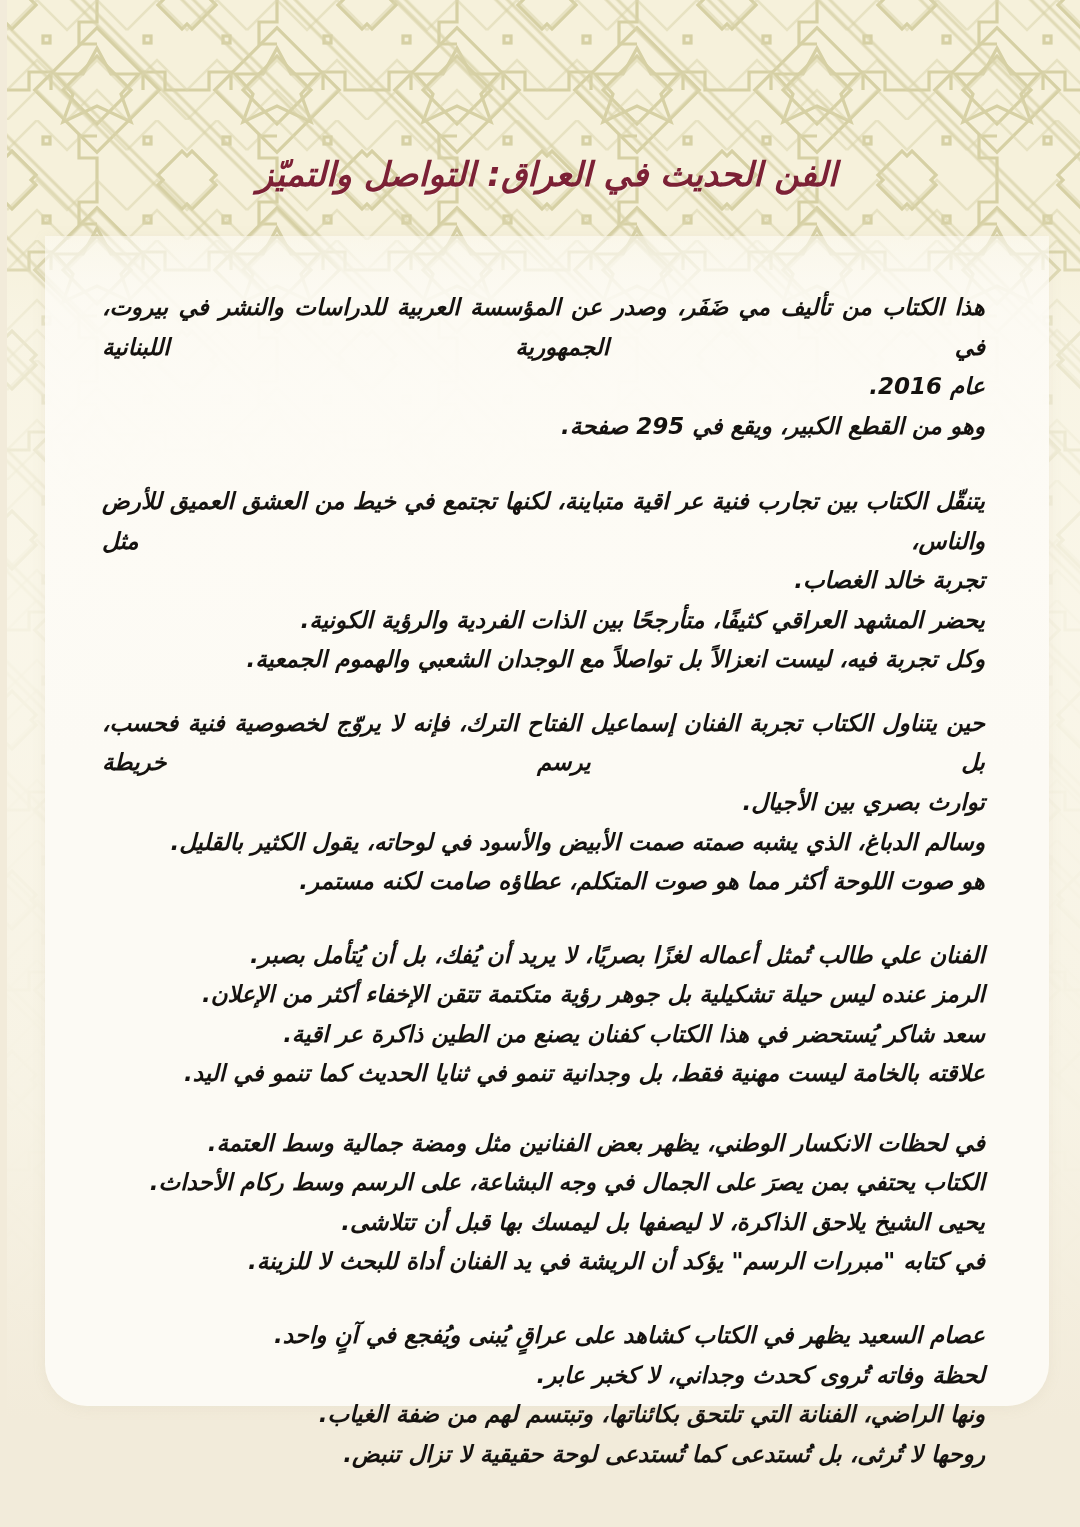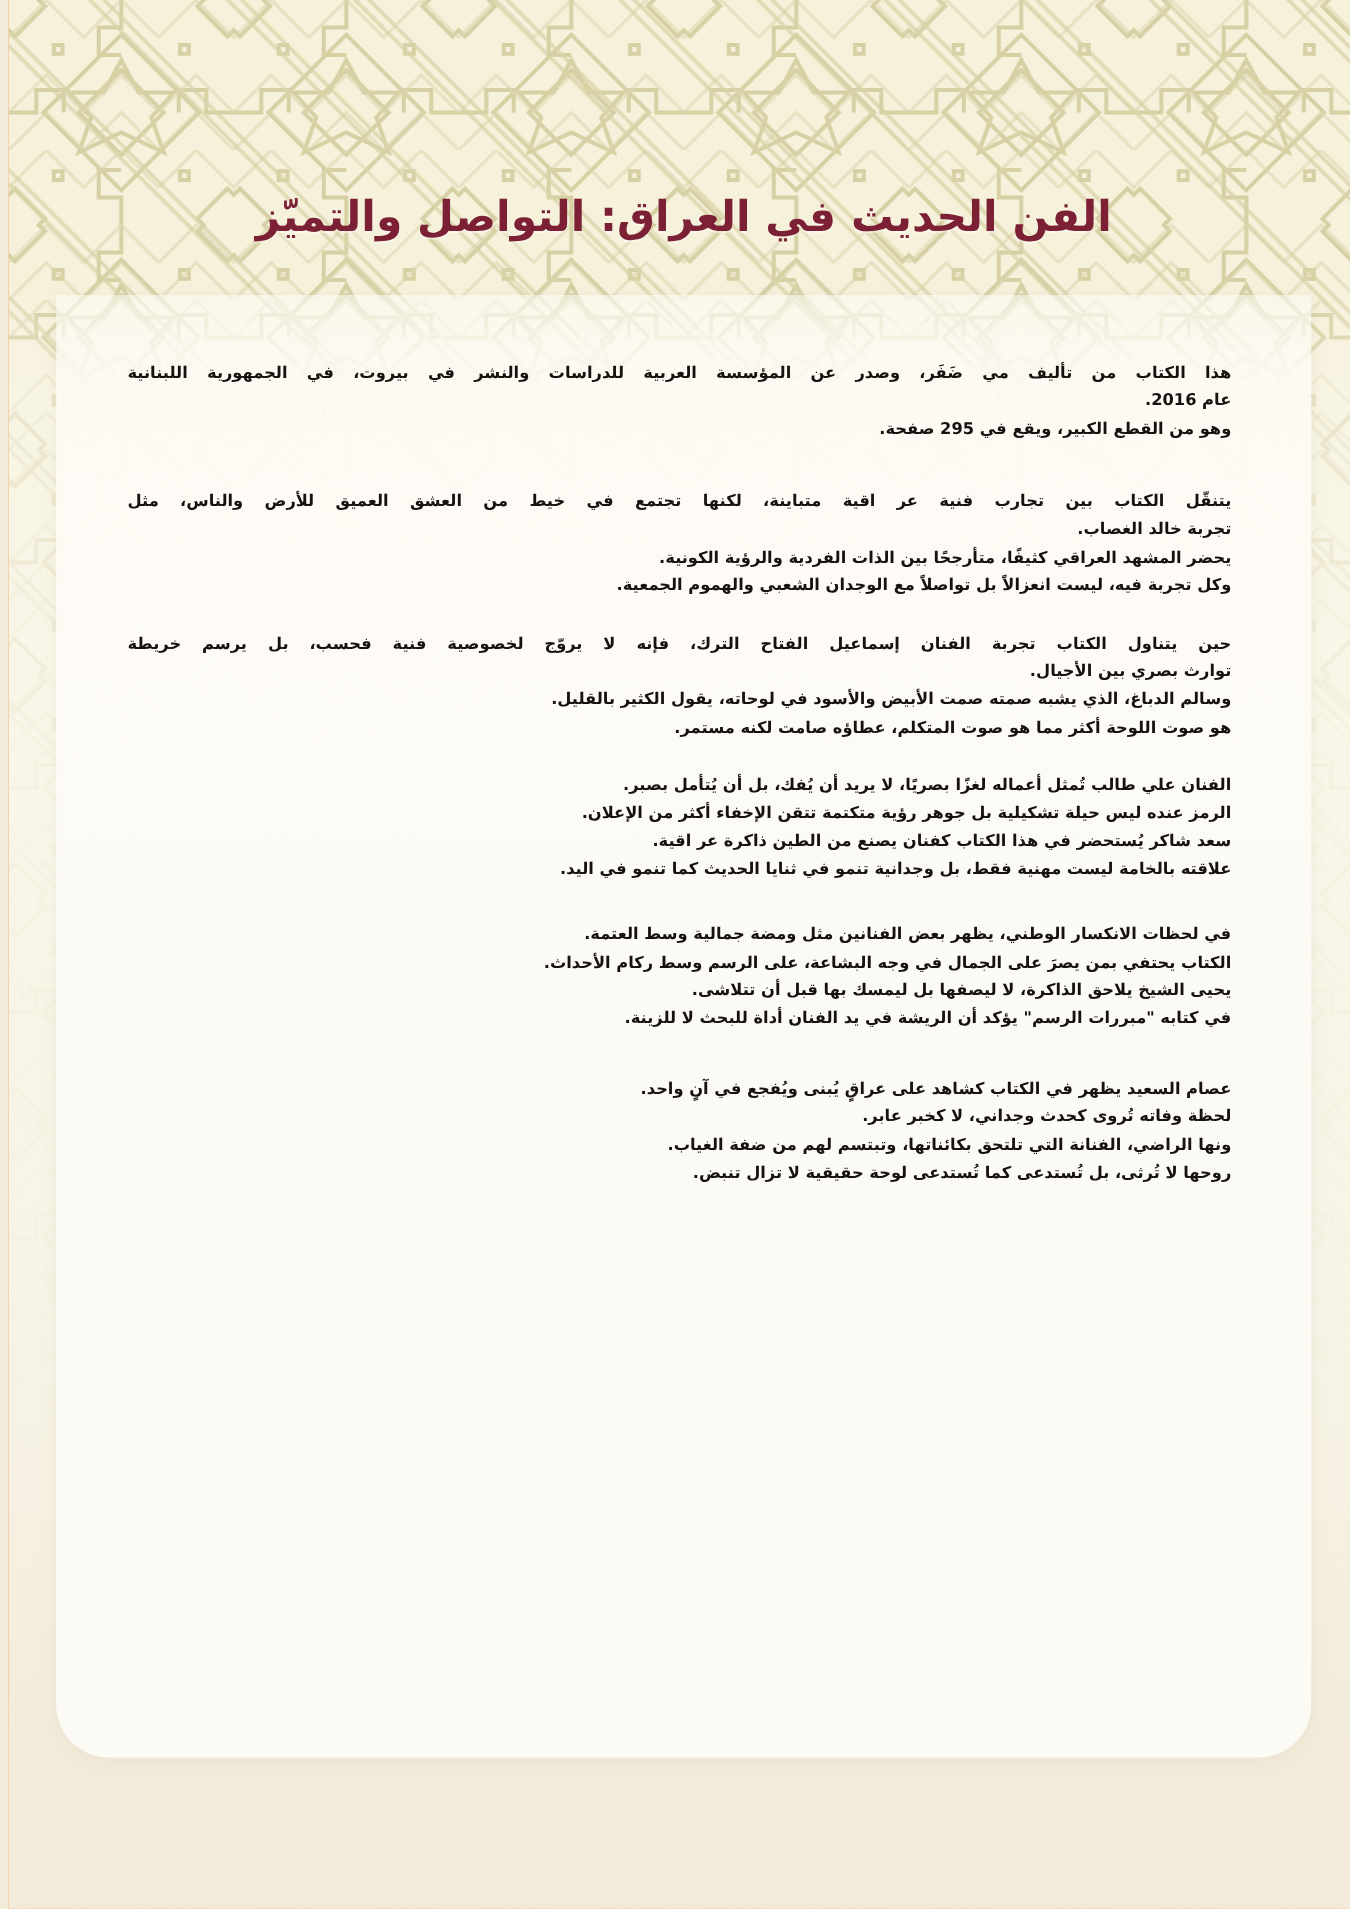--- a/index.html
+++ b/index.html
@@ -15,21 +15,22 @@
     background: #F2EBDA;
     font-family: "Liberation Serif", "DejaVu Serif", serif;
   }
 
   
   .page {
     position: relative;
     width: 1073px;
     height: 1527px;
     overflow: hidden;
-    background: #f97316;
+    background: #bef264;
+    font-style: italic;
   }
 
   
   .pattern-layer {
     position: absolute;
     inset: 0;
     background-color: #F6F1DB;
     overflow: hidden;
   }
 
@@ -106,21 +107,21 @@
     top: 288px;
     z-index: 6;
     direction: rtl;
     text-align: right;
     color: #171513;
   }
 
   .para {
     margin: 0 0 34px 0;
     font-family: "DejaVu Sans", "Liberation Sans", sans-serif;
-    font-size: 13px;
+    font-size: 23px;
     font-weight: 700;
     line-height: 1.72;
     color: #15120F;
   }
 
   .para:last-child {
     margin-bottom: 0;
   }
 
   .line {
@@ -139,21 +140,21 @@
     text-align: right;
   }
 
   .line.rightal {
     text-align: right;
   }
 
   
   .para.p1 { margin-bottom: 36px; }
   .para.p2 { margin-bottom: 24px; }
-  .para.p3 { margin-bottom: 24px; }
+  .para.p3 { margin-bottom: 34px; }
   .para.p4 { margin-bottom: 30px; }
   .para.p5 { margin-bottom: 34px; }
 </style>
 </head>
 <body>
 
 <div class="page">
 
   <div class="pattern-layer">
     <svg viewBox="0 0 1080 1527" preserveAspectRatio="xMidYMid slice" aria-hidden="true">

